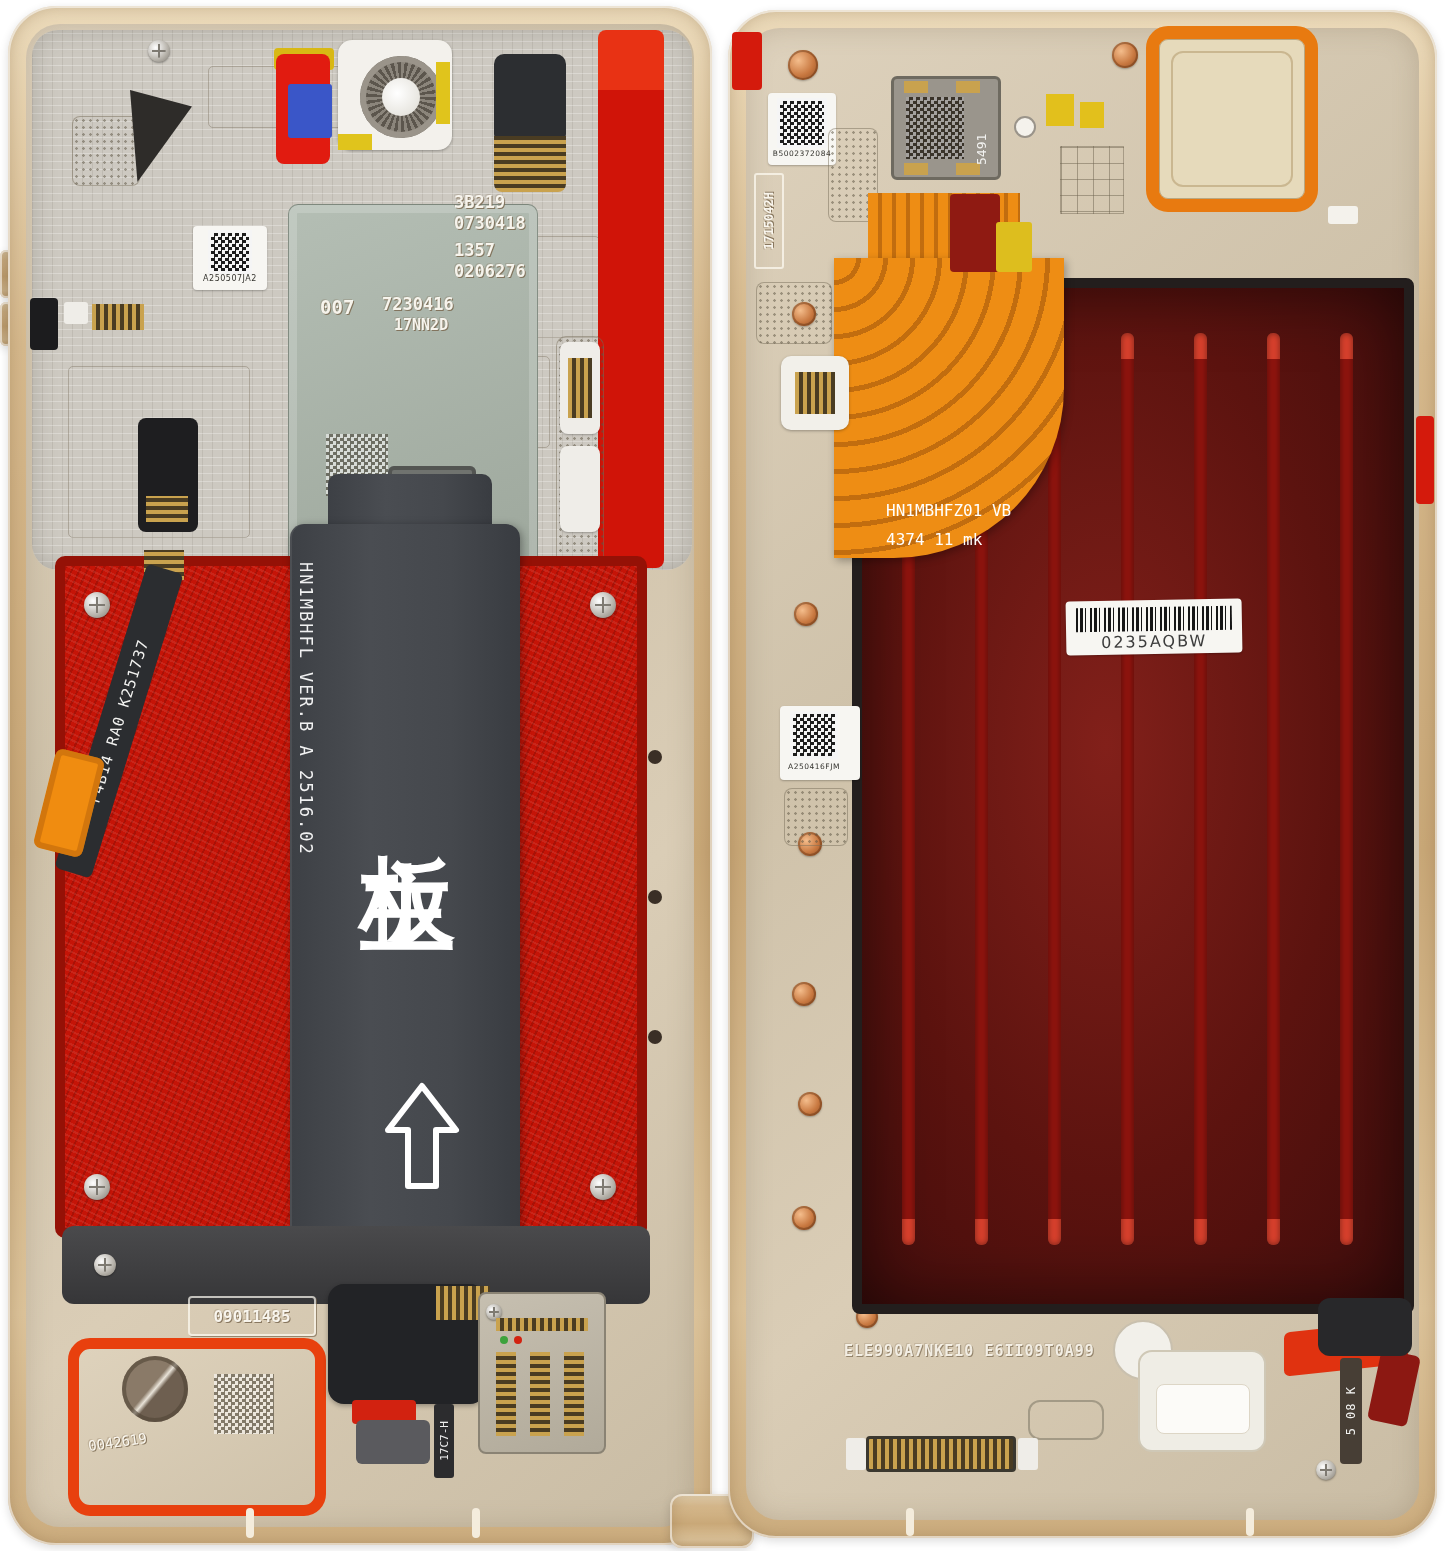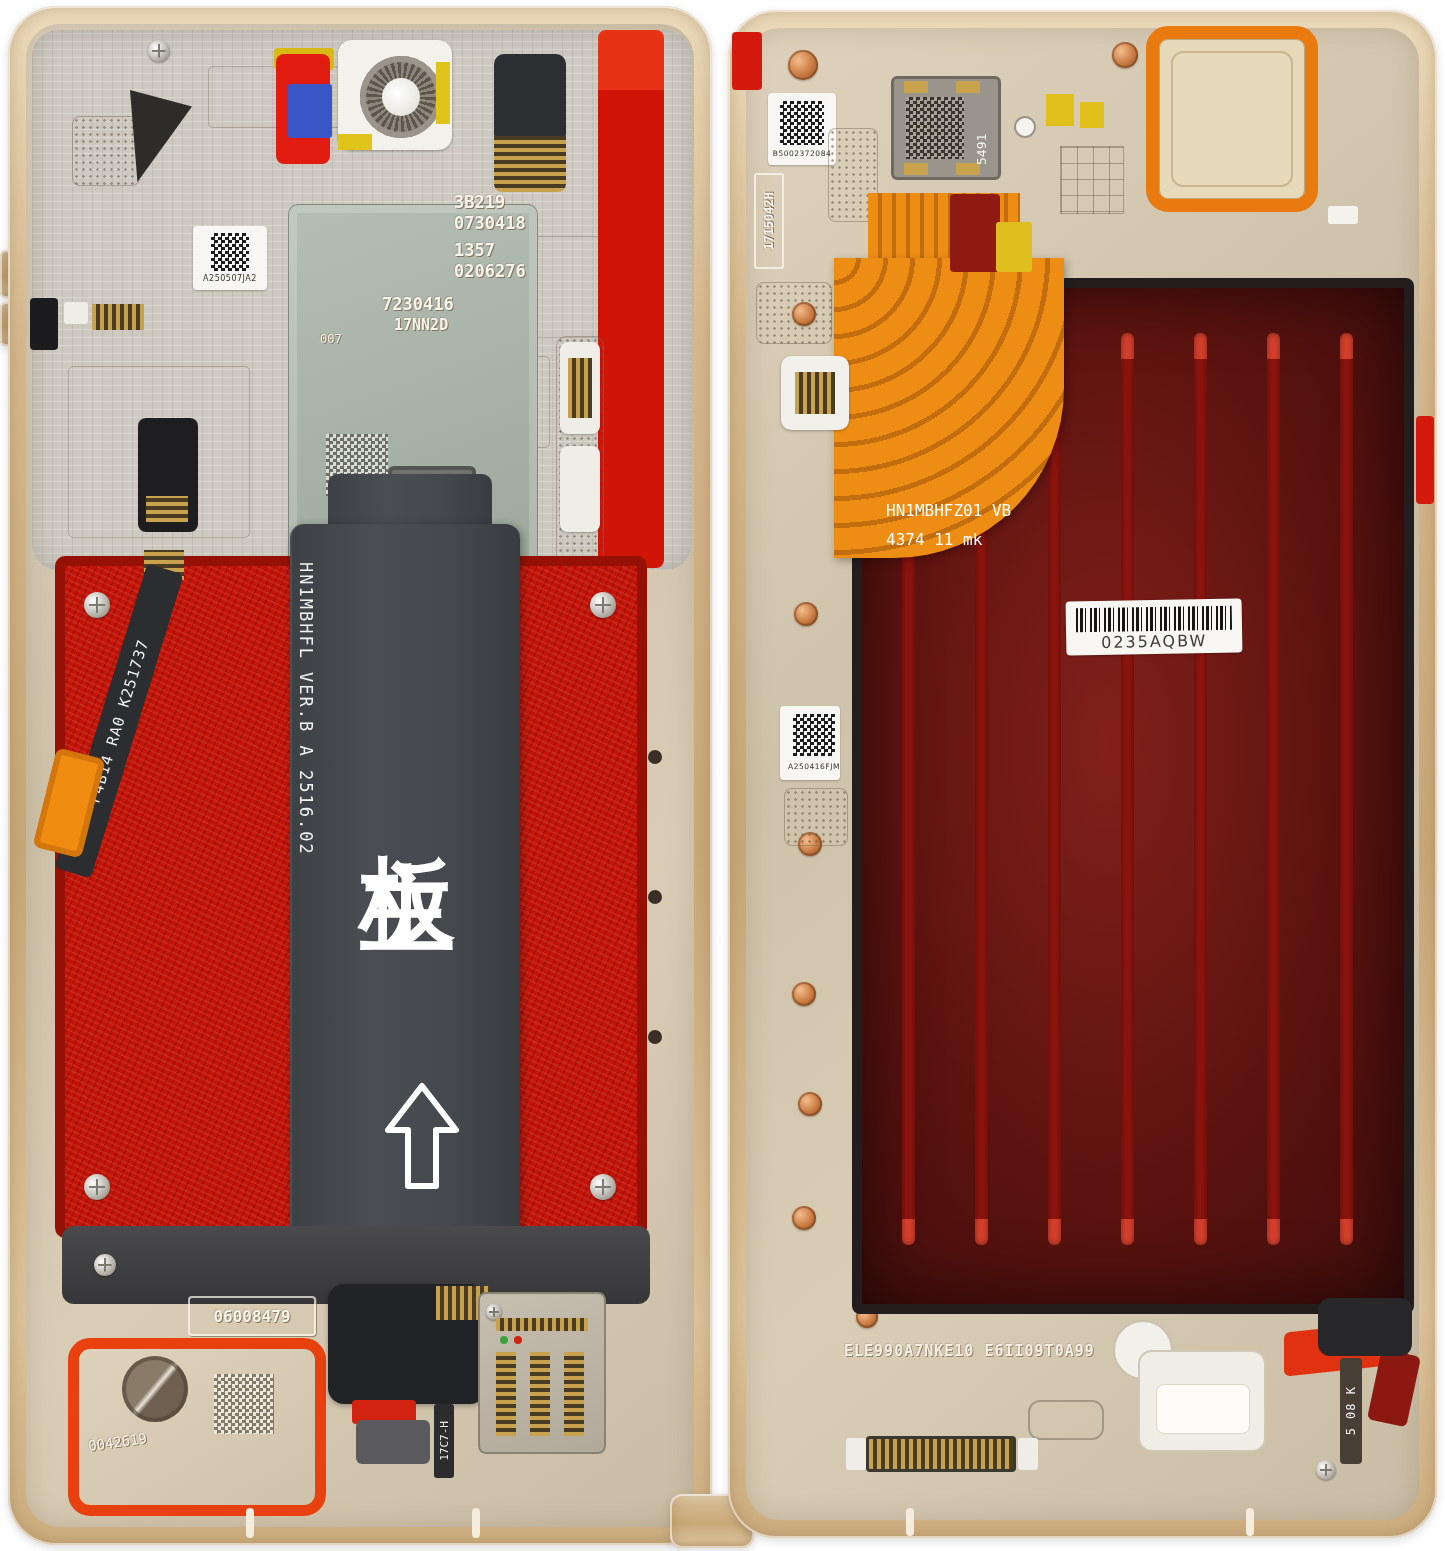--- a/index.html
+++ b/index.html
@@ -102,21 +102,21 @@
     <div class="abs dm-etch" style="left:318px;top:428px;width:62px;height:62px;"></div>
 
     <div class="abs etchtxt mono" style="left:446px;top:186px;font-size:17px;font-weight:bold;line-height:21px;">
       <div>3B219</div>
       <div>0730418</div>
     </div>
     <div class="abs etchtxt mono" style="left:446px;top:234px;font-size:17px;font-weight:bold;line-height:21px;">
       <div>1357</div>
       <div>0206276</div>
     </div>
-    <div class="abs etchtxt mono" style="left:312px;top:290px;font-size:12px;font-weight:normal;margin-top:36px;">007</div>
+    <div class="abs etchtxt mono" style="left:312px;top:290px;font-size:19px;font-weight:bold;">007</div>
     <div class="abs etchtxt mono" style="left:374px;top:288px;font-size:17px;font-weight:bold;">7230416</div>
     <div class="abs etchtxt mono" style="left:386px;top:310px;font-size:15px;font-weight:bold;">17NN2D</div>
 
     <div class="abs mesh" style="left:548px;top:330px;width:46px;height:900px;border-radius:10px;"></div>
     <div class="abs" style="left:552px;top:336px;width:40px;height:92px;background:#efede8;border-radius:8px;box-shadow:0 1px 2px rgba(0,0,0,.25);"></div>
     <div class="abs comb" style="left:560px;top:352px;width:24px;height:60px;"></div>
     <div class="abs" style="left:552px;top:440px;width:40px;height:86px;background:#efede8;border-radius:8px;box-shadow:0 1px 2px rgba(0,0,0,.25);"></div>
 
     <div class="abs" style="left:22px;top:292px;width:28px;height:52px;background:#1c1c1e;border-radius:4px;"></div>
     <div class="abs" style="left:56px;top:296px;width:24px;height:22px;background:#efede8;border-radius:3px;"></div>
@@ -150,21 +150,21 @@
 
     <div class="abs flexdark" style="left:370px;top:1252px;width:78px;height:78px;border-radius:8px;"></div>
     <div class="abs" style="left:356px;top:1278px;width:26px;height:36px;background:#cf8672;border-radius:4px;"></div>
     <div class="abs" style="left:402px;top:1268px;width:36px;height:20px;background:#2fb5b2;border-radius:3px;"></div>
     <div class="abs" style="left:388px;top:1294px;width:72px;height:48px;background:#27292c;border-radius:6px;"></div>
     <div class="abs comb" style="left:396px;top:1302px;width:56px;height:10px;"></div>
 
     <div class="abs" style="left:54px;top:1220px;width:588px;height:78px;border-radius:12px;background:linear-gradient(180deg,#4a4a4c,#363638);"></div>
 
     <div class="abs" style="left:180px;top:1290px;width:124px;height:36px;border:2px solid rgba(255,252,244,.7);border-radius:4px;box-shadow:1px 1px 0 rgba(122,105,80,.7);display:flex;align-items:center;justify-content:center;">
-      <span class="etchtxt mono" style="font-size:16px;font-weight:bold;">06008479</span>
+      <span class="etchtxt mono" style="font-size:16px;font-weight:bold;">09011485</span>
     </div>
 
     <div class="abs" style="left:60px;top:1332px;width:258px;height:178px;border:11px solid #e8400e;border-radius:22px;box-sizing:border-box;background:linear-gradient(150deg,#ded2bc,#cfc2aa);"></div>
     <div class="abs" style="left:114px;top:1350px;width:66px;height:66px;border-radius:50%;background:linear-gradient(130deg,#8a7a68 45%,#e9e3d8 50%,#6e5f50 55%);box-shadow:inset 0 0 0 4px rgba(80,68,54,.6);"></div>
     <div class="abs dm-etch" style="left:206px;top:1368px;width:60px;height:60px;"></div>
     <div class="abs etchtxt mono" style="left:80px;top:1428px;font-size:14px;transform:rotate(-8deg);">0042619</div>
 
     <div class="abs" style="left:320px;top:1278px;width:158px;height:120px;background:#222326;border-radius:16px;box-shadow:0 2px 5px rgba(0,0,0,.3);"></div>
     <div class="abs" style="left:344px;top:1394px;width:64px;height:24px;background:#d22210;border-radius:4px;"></div>
     <div class="abs" style="left:348px;top:1414px;width:74px;height:44px;background:#5a5a5e;border-radius:6px;"></div>
@@ -256,21 +256,21 @@
     <div class="abs oflex-curve" style="left:106px;top:248px;width:230px;height:300px;border-bottom-right-radius:170px;box-shadow:2px 3px 8px rgba(0,0,0,.3);"></div>
     <div class="abs" style="left:222px;top:184px;width:50px;height:78px;background:#8f1a12;border-radius:4px;"></div>
     <div class="abs" style="left:268px;top:212px;width:36px;height:50px;background:#ddbe1e;border-radius:3px;"></div>
     <div class="abs mono" style="left:158px;top:486px;font-size:16px;line-height:29px;color:#ffffff;">
       <div>HN1MBHFZ01 VB</div>
       <div>4374 11  mk</div>
     </div>
 
     <div class="abs" style="left:53px;top:346px;width:68px;height:74px;background:#f2f0ea;border-radius:10px;box-shadow:0 1px 3px rgba(0,0,0,.3);"></div>
     <div class="abs comb" style="left:67px;top:362px;width:40px;height:42px;"></div>
-    <div class="abs whitelbl" style="left:52px;top:696px;width:60px;height:74px;">
+    <div class="abs whitelbl" style="left:52px;top:696px;width:80px;height:74px;">
       <div class="abs dm" style="left:13px;top:8px;width:42px;height:42px;"></div>
       <div class="abs lblsmall" style="left:0;top:56px;width:68px;font-size:7.5px;">A250416FJM</div>
     </div>
     <div class="abs mesh" style="left:56px;top:778px;width:62px;height:56px;"></div>
 
     <div class="abs etchtxt mono" style="left:116px;top:1332px;width:440px;font-size:15px;font-weight:bold;letter-spacing:1px;opacity:.85;">ELE990A7NKE10 E6II09T0A99</div>
     <div class="abs" style="left:385px;top:1310px;width:56px;height:56px;border-radius:50%;background:#f2f0ea;border:2px solid #c9c0ae;"></div>
     <div class="abs" style="left:410px;top:1340px;width:128px;height:102px;background:#efede5;border:2px solid #cfc8b6;border-radius:14px;box-sizing:border-box;">
       <div class="abs" style="left:16px;top:32px;width:92px;height:48px;background:#fcfbf8;border:1px solid #ddd6c6;border-radius:8px;"></div>
     </div>

